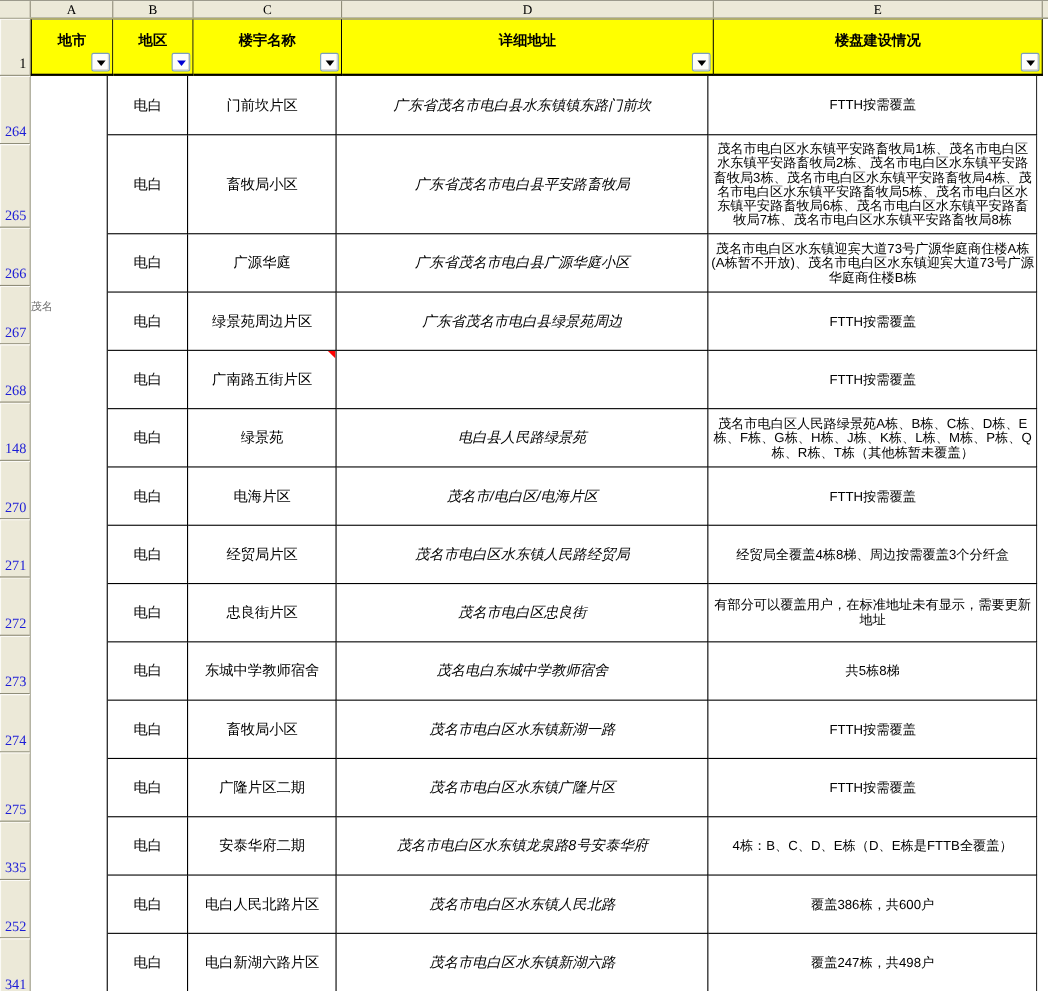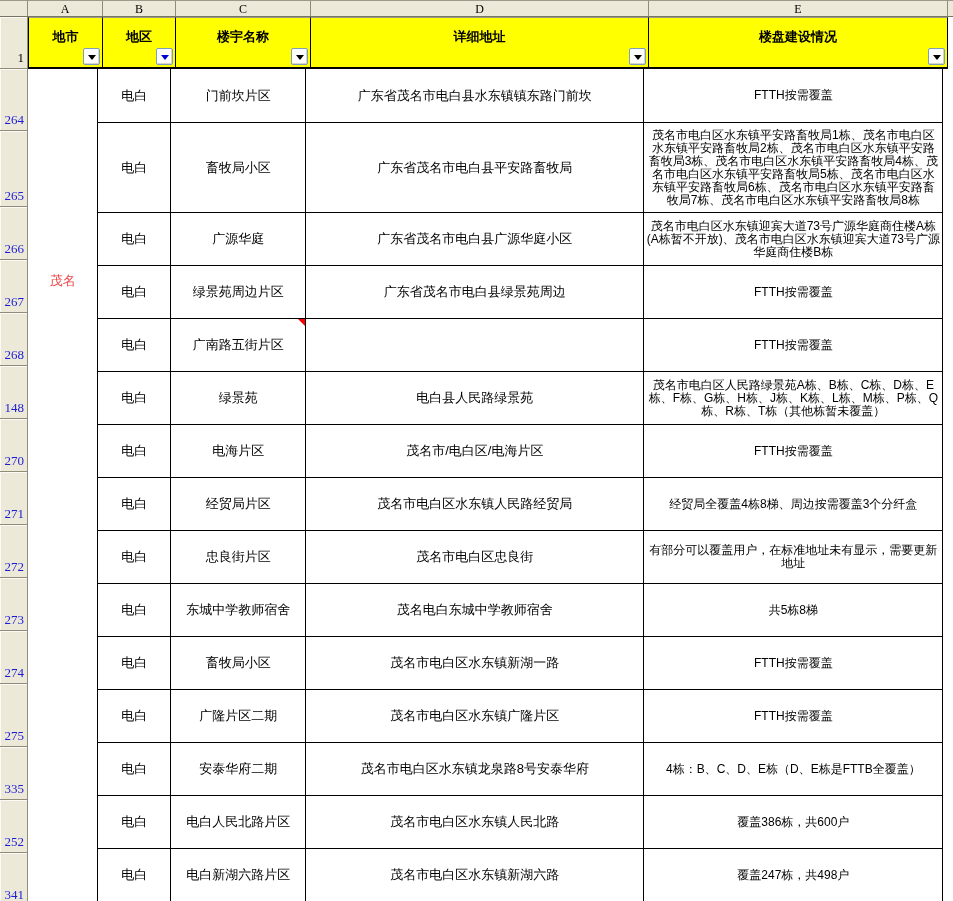--- a/index.html
+++ b/index.html
@@ -66,38 +66,38 @@
     border-right: 4px solid transparent;
     border-top: 5px solid #000;
     margin-top: 2px;
   }
   .filter-btn.active .filter-arrow { border-top-color: #0000d4; }
   
   .data-area { display: flex; height: 833px; }
   .merged-a {
     width: 75px; background: #fff;
     border-right: 1px solid #000; border-bottom: 1px solid #000;
-    font-size: 13px; color: #ef4444; text-align: center;
+    font-size: 10px; color: #737373; text-align: left;
     padding-top: 203px;
   }
   .rows { width: 845px; }
   .data-row { display: flex; }
   .cell {
     border-right: 1px solid #000;
     border-bottom: 1px solid #000;
     display: flex; align-items: center; justify-content: center;
     text-align: center;
     font-size: 13px; color: #000;
     padding: 1px 3px;
     overflow: hidden;
     line-height: 16px;
   }
   .cell.c-b { width: 73px; }
   .cell.c-c { width: 135px; position: relative; }
-  .cell.c-d { width: 338px; }
+  .cell.c-d { width: 338px; font-style: italic; }
   .cell.c-e { width: 299px; font-size: 12px; line-height: 13px; padding: 1px 2px; }
   .comment-flag {
     position: absolute; top: 0; right: 0;
     width: 0; height: 0;
     border-left: 7px solid transparent;
     border-top: 7px solid #ff0000;
   }
   .sliver { width: 5px; background: #fff; }
 </style>
 </head>

